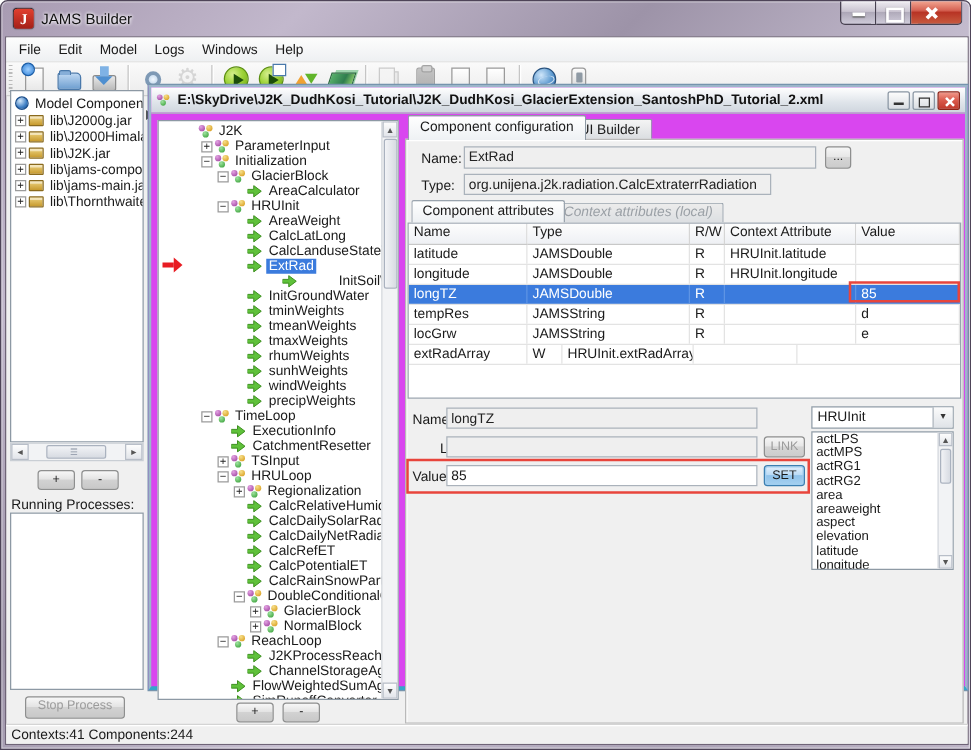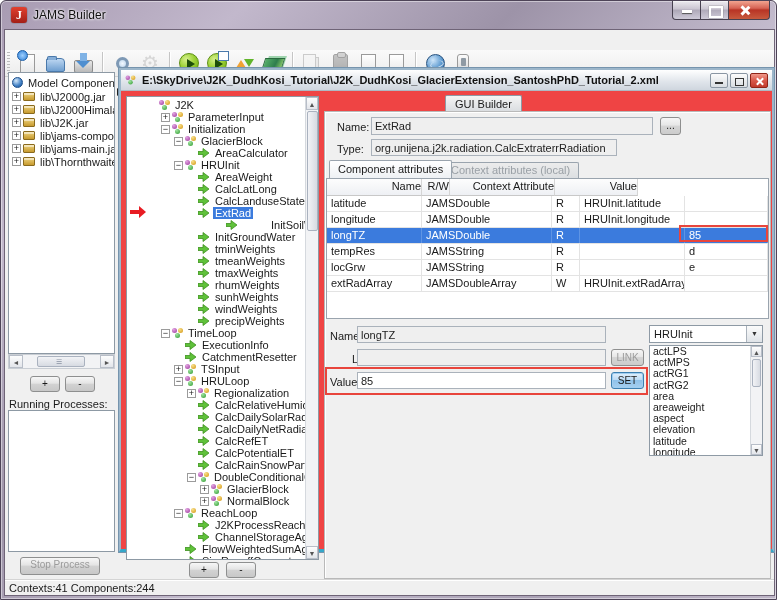--- a/index.html
+++ b/index.html
@@ -92,21 +92,21 @@
   .globe-ic { width:11px; height:11px; flex:none; margin-right:3px; border-radius:50%; background:radial-gradient(circle at 35% 30%,#d5e9fb,#3f7fc4 60%,#1c4f8c); border:1px solid #1c4f8c; }
   .tlabel { padding:0 2px; }
   .tlabel.sel { background:#3b7bdd; color:#fff; }
 
   
   .split-arrows { position:absolute; left:111px; top:44px; width:8px; height:30px; }
   .arr-l { position:absolute; left:0; top:2px; border:4px solid transparent; border-right:5px solid #222; }
   .arr-r { position:absolute; left:1px; top:14px; border:4px solid transparent; border-left:5px solid #222; }
 
   
-  .iwin { position:absolute; left:114px; top:38px; width:655px; height:484px; background:#ef4444;
+  .iwin { position:absolute; left:114px; top:38px; width:655px; height:484px; background:#d946ef;
     border:2px solid #9cb6ca; border-bottom:3px solid #35a7c9; box-shadow:0 0 0 1px #7694ad; }
   .iw-title { position:absolute; left:0; top:0; right:0; height:21px; background:linear-gradient(#ffffff,#dfe4ea 60%,#cfd6de); border-bottom:1px solid #aeb8c2; display:flex; align-items:center; }
   .iw-title .dots { transform:scale(.9); margin-left:4px; }
   .iw-text { font-weight:bold; font-size:11px; margin-left:3px; color:#111; }
   .iw-btns { position:absolute; right:4px; top:3px; display:flex; gap:2px; }
   .iw-btn { width:18px; height:15px; border:1px solid #8a96a3; border-radius:2px; background:linear-gradient(#fcfcfc,#d9dde2); position:relative; }
   .iw-min::after { content:""; position:absolute; left:4px; bottom:3px; width:8px; height:2px; background:#333; }
   .iw-rest::after { content:""; position:absolute; left:4px; top:4px; width:7px; height:6px; border:1.5px solid #333; }
   .iw-close { background:linear-gradient(#f0988a,#d9584a 50%,#c13a2c); border-color:#8e2317; }
   .iw-close::before, .iw-close::after { content:""; position:absolute; left:7.5px; top:3px; width:2px; height:9px; background:#fff; }
@@ -128,25 +128,25 @@
   .cfg-group { position:absolute; left:203px; top:41px; width:447px; height:468px; border:1px solid #b9b9b9; background:#f0f0f0; box-shadow:inset 0 1px 0 #fff, inset 1px 0 0 #fff; }
 
   .blabel { position:absolute; font-weight:normal; }
   .field { position:absolute; height:18px; border:1px solid #aab2bb; background:#fff; padding:1px 3px; font-size:11px; line-height:14px; overflow:hidden; white-space:nowrap; }
   .field.gray { background:#efefef; color:#222; }
   .pbtn { position:absolute; background:linear-gradient(#f6f6f6,#e7e7e7 45%,#d5d5d5 50%,#cccccc); border:1px solid #8e8f8f; border-radius:3px; text-align:center; font-size:10px; }
   .pbtn.disabled { color:#9b9b9b; }
   .pbtn.focusblue { background:linear-gradient(#e2f0fc,#bcdbf5 45%,#8fc2ea 50%,#a6d0f0); border-color:#3c7fb1; box-shadow:0 0 0 1px #a0cef0 inset; }
 
   .attr-tab { position:absolute; top:90px; height:18px; border:1px solid #9aa4ae; border-bottom:none; border-radius:2px 2px 0 0; padding:2px 8px 0; background:linear-gradient(#fff,#eef1f4); }
-  .attr-tab.disabled { top:92px; height:16px; color:#9aa0a6; background:linear-gradient(#ececec,#dcdfe2); padding-top:1px; }
+  .attr-tab.disabled { top:92px; height:16px; color:#9aa0a6; background:linear-gradient(#ececec,#dcdfe2); padding-top:1px;font-style:italic; }
 
   .atable { position:absolute; left:205px; top:108px; width:443px; height:141px; background:#fff; border:1px solid #9aa4ae; overflow:hidden; }
   .th-row { display:flex; height:17px; }
-  .th { background:linear-gradient(#fdfdfd,#eef0f4); border-right:1px solid #d5d5d5; border-bottom:1px solid #c8c8c8; padding:1px 0 0 4px; flex:none;text-align:right; }
+  .th { background:linear-gradient(#fdfdfd,#eef0f4); border-right:1px solid #d5d5d5; border-bottom:1px solid #c8c8c8; padding:1px 0 0 4px; flex:none; }
   .td-row { display:flex; height:16px; border-bottom:1px solid #e3e3e3; }
   .td { border-right:1px solid #e3e3e3; padding:1px 0 0 4px; flex:none; overflow:hidden; white-space:nowrap; }
   .td-row.sel { background:#3b7bdd; color:#fff; }
   .td-row.sel .td { border-right-color:#5e94e4; border-bottom-color:#5e94e4; }
   .redbox { position:absolute; border:2px solid #e8453c; pointer-events:none; }
 
   .combo { position:absolute; left:528px; top:255px; width:114px; height:18px; background:#fff; border:1px solid #8e9aa5; }
   .combo .cv { position:absolute; left:4px; top:2px; }
   .combo .cbtn { position:absolute; right:0; top:0; width:16px; height:16px; background:linear-gradient(#fbfbfb,#dfe3e8); border-left:1px solid #aab2bb; text-align:center; font-size:7px; line-height:16px; color:#333; }
   .attr-list { position:absolute; left:528px; top:275px; width:114px; height:111px; background:#fff; border:1px solid #8e9aa5; overflow:hidden; }
@@ -167,20 +167,28 @@
     <div class="win-title">JAMS Builder</div>
     <div class="caption-group">
       <div class="cap-btn cap-min"></div>
       <div class="cap-btn cap-max"></div>
       <div class="cap-btn cap-close"></div>
     </div>
   </div>
 
   <div class="client">
 
+    <div class="menubar" id="menubar">
+        <div class="menu-item">File</div>
+        <div class="menu-item">Edit</div>
+        <div class="menu-item">Model</div>
+        <div class="menu-item">Logs</div>
+        <div class="menu-item">Windows</div>
+        <div class="menu-item">Help</div>
+      </div>
     <div class="toolbar" id="toolbar">
         <div class="grip"></div>
         <div class="tbtn">
           <div class="ic ic-page ic-plus"></div>
         </div>
         <div class="tbtn">
           <div class="ic ic-folder"></div>
         </div>
         <div class="tbtn">
           <div class="ic ic-save"></div>
@@ -578,37 +586,39 @@
           <div class="sb-arrow" style="left:0;top:0;width:12px;">▲</div>
           <div class="vthumb" style="top:14px; height:120px;"></div>
           <div class="sb-arrow" style="left:0;bottom:0;width:12px;">▼</div>
         </div>
       </div>
       <div class="mtree-btns">
         <div class="small-btn" style="position:relative; display:inline-block; width:30px; margin-right:4px;">+</div>
         <div class="small-btn" style="position:relative; display:inline-block; width:30px;">-</div>
       </div>
 
+      <div class="tab" style="left:205px; z-index:2;">Component configuration</div>
       <div class="tab inactive" style="left:324px;">GUI Builder</div>
 
       <div class="cfg-group"></div>
 
       <div class="blabel" style="left:216px; top:51px;">Name:</div>
       <div class="field gray" style="left:250px; top:47px; width:282px;">ExtRad</div>
       <div class="pbtn" style="left:539px; top:47px; width:21px; height:18px; line-height:16px;">...</div>
 
       <div class="blabel" style="left:216px; top:73px;">Type:</div>
       <div class="field gray" style="left:250px; top:69px; width:246px; height:17px;">org.unijena.j2k.radiation.CalcExtraterrRadiation</div>
 
       <div class="attr-tab" style="left:208px; z-index:2;">Component attributes</div>
       <div class="attr-tab disabled" style="left:321px;">Context attributes (local)</div>
 
       <div class="atable" id="attrTable">
           <div class="th-row">
             <div class="th" style="width: 95px;">Name</div>
+            <div class="th" style="width: 130px;">Type</div>
             <div class="th" style="width: 28px;">R/W</div>
             <div class="th" style="width: 105px;">Context Attribute</div>
             <div class="th" style="width: 83px;">Value</div>
           </div>
           <div class="td-row">
             <div class="td" style="width: 95px;">latitude</div>
             <div class="td" style="width: 130px;">JAMSDouble</div>
             <div class="td" style="width: 28px;">R</div>
             <div class="td" style="width: 105px;">HRUInit.latitude</div>
             <div class="td" style="width: 83px;"></div>
@@ -636,21 +646,20 @@
           </div>
           <div class="td-row">
             <div class="td" style="width: 95px;">locGrw</div>
             <div class="td" style="width: 130px;">JAMSString</div>
             <div class="td" style="width: 28px;">R</div>
             <div class="td" style="width: 105px;"></div>
             <div class="td" style="width: 83px;">e</div>
           </div>
           <div class="td-row">
             <div class="td" style="width: 95px;">extRadArray</div>
-            <div class="td" style="width: 130px;">JAMSDoubleArray</div>
             <div class="td" style="width: 28px;">W</div>
             <div class="td" style="width: 105px;">HRUInit.extRadArray</div>
             <div class="td" style="width: 83px;"></div>
           </div>
         </div>
       <div class="redbox" style="left:558px; top:155px; width:89px; height:17px;"></div>
 
       <div class="blabel" style="left:209px; top:260px;">Name:</div>
       <div class="field gray" style="left:236px; top:256px; width:249px; height:17px;">longTZ</div>
 

